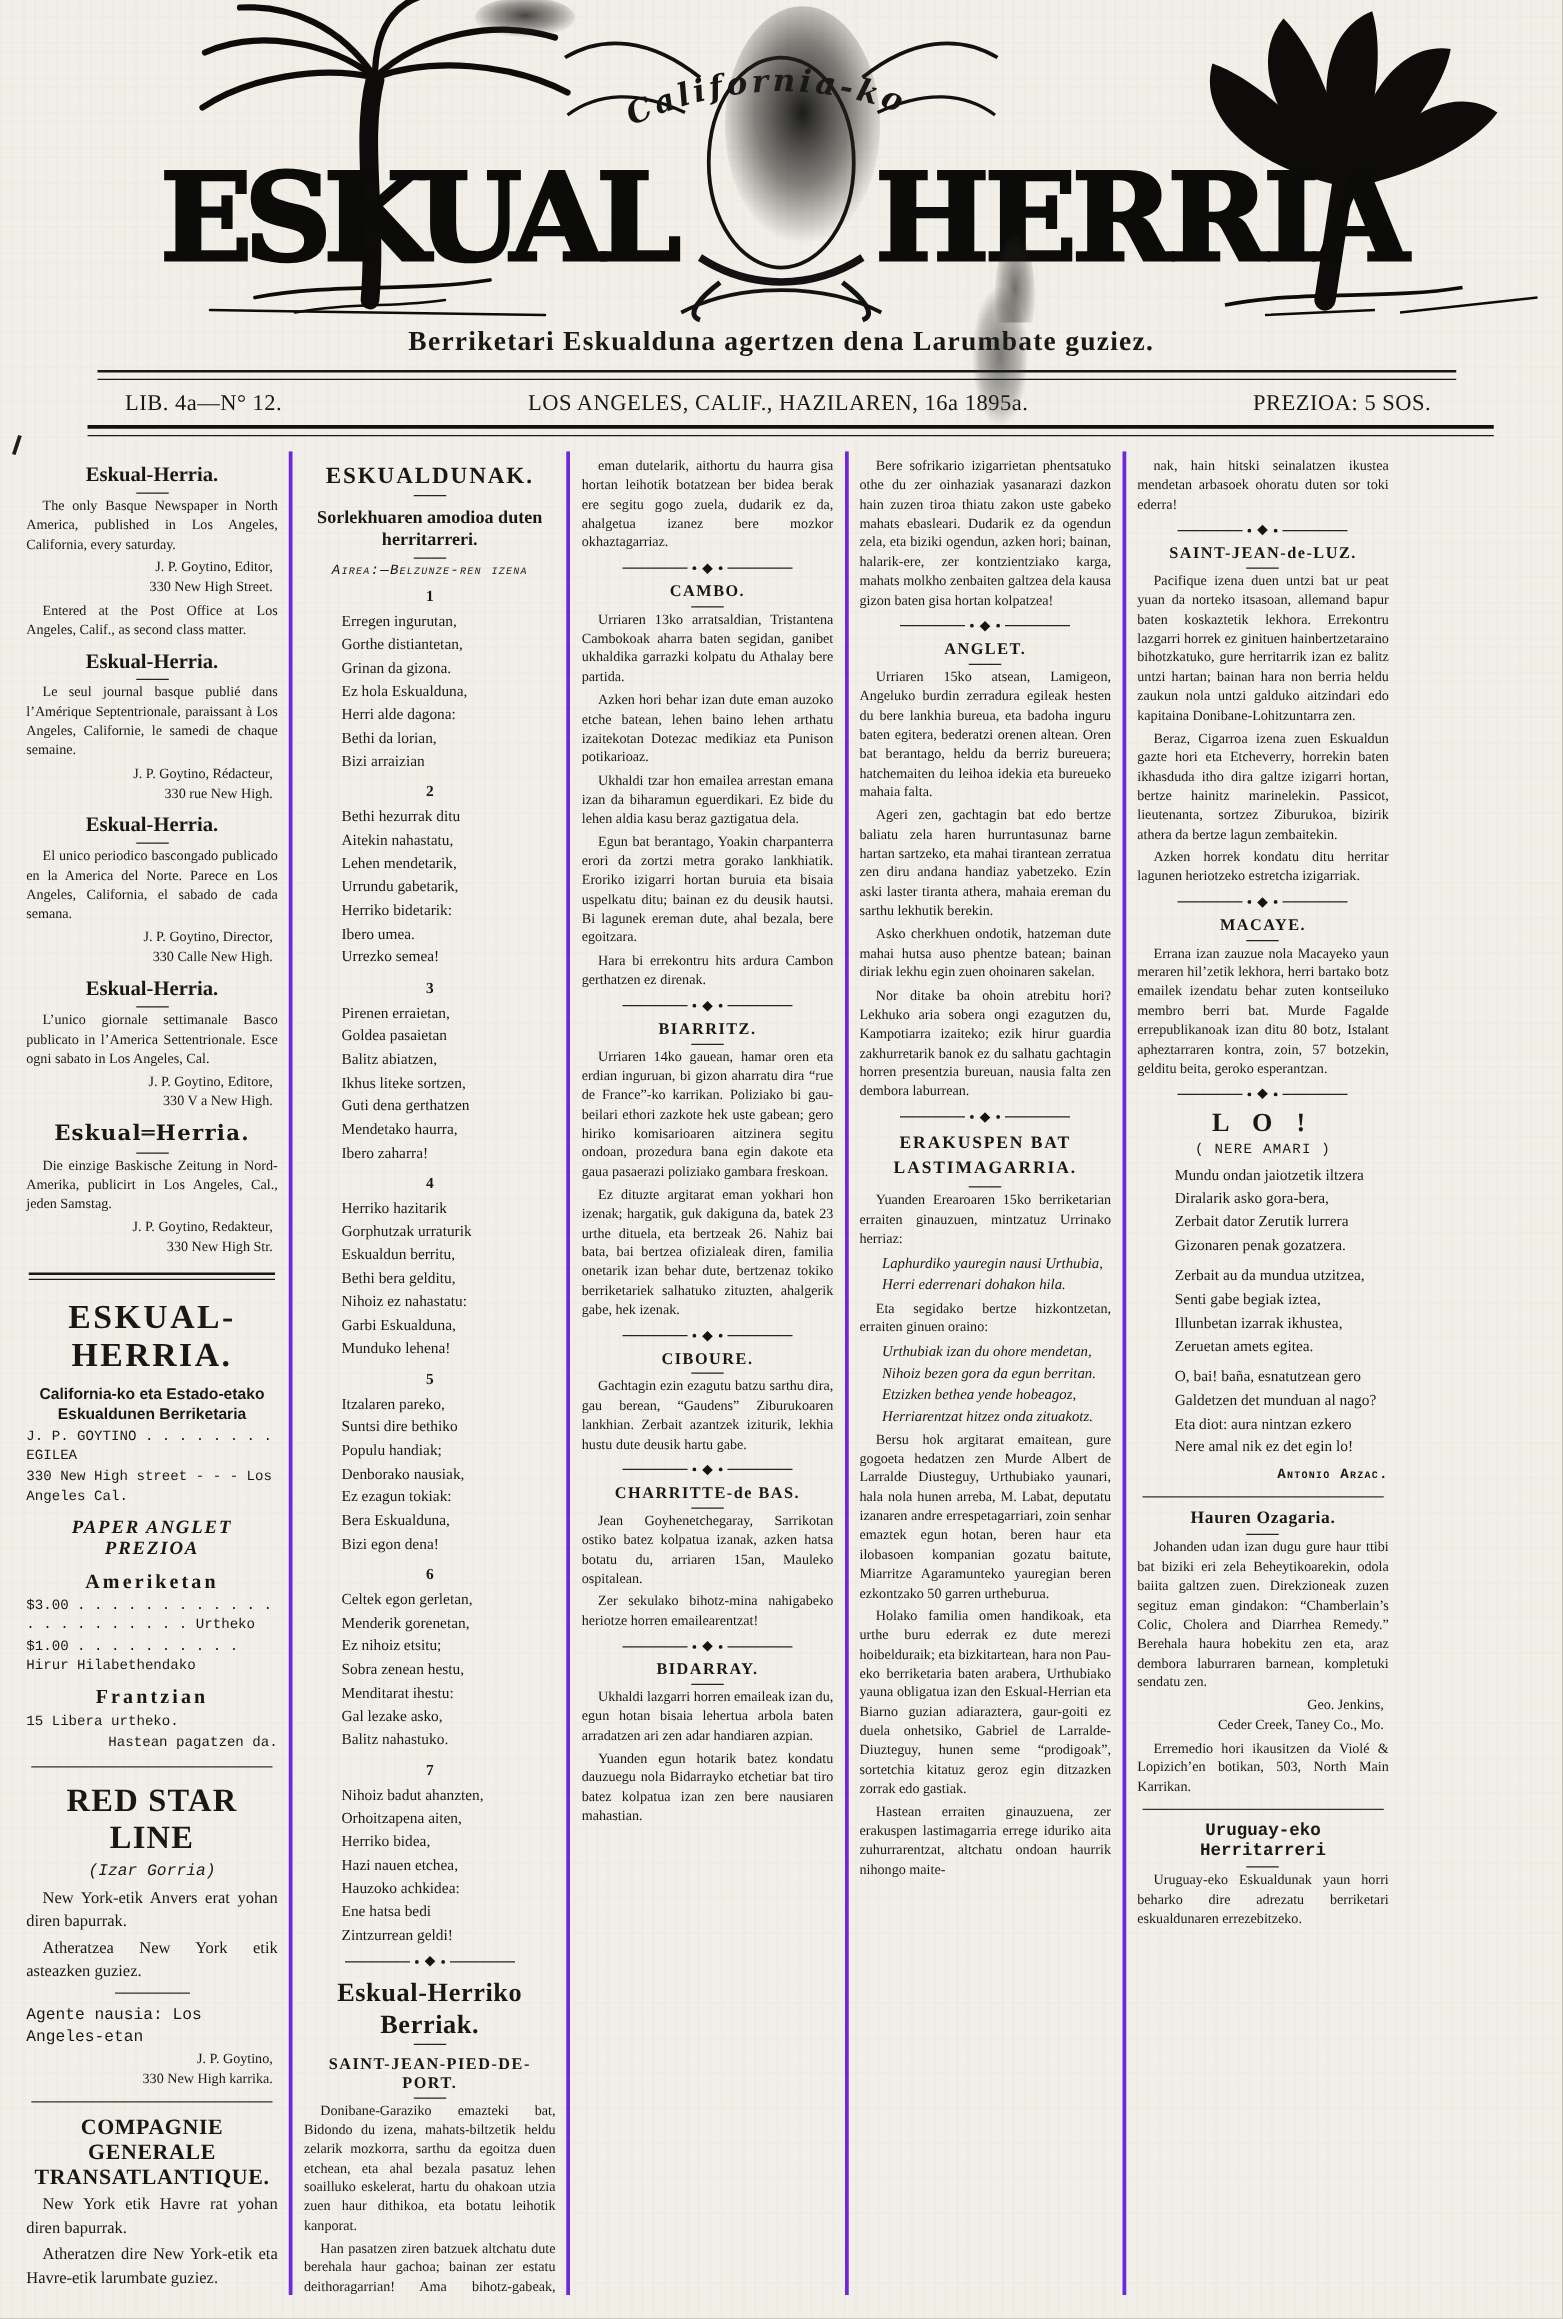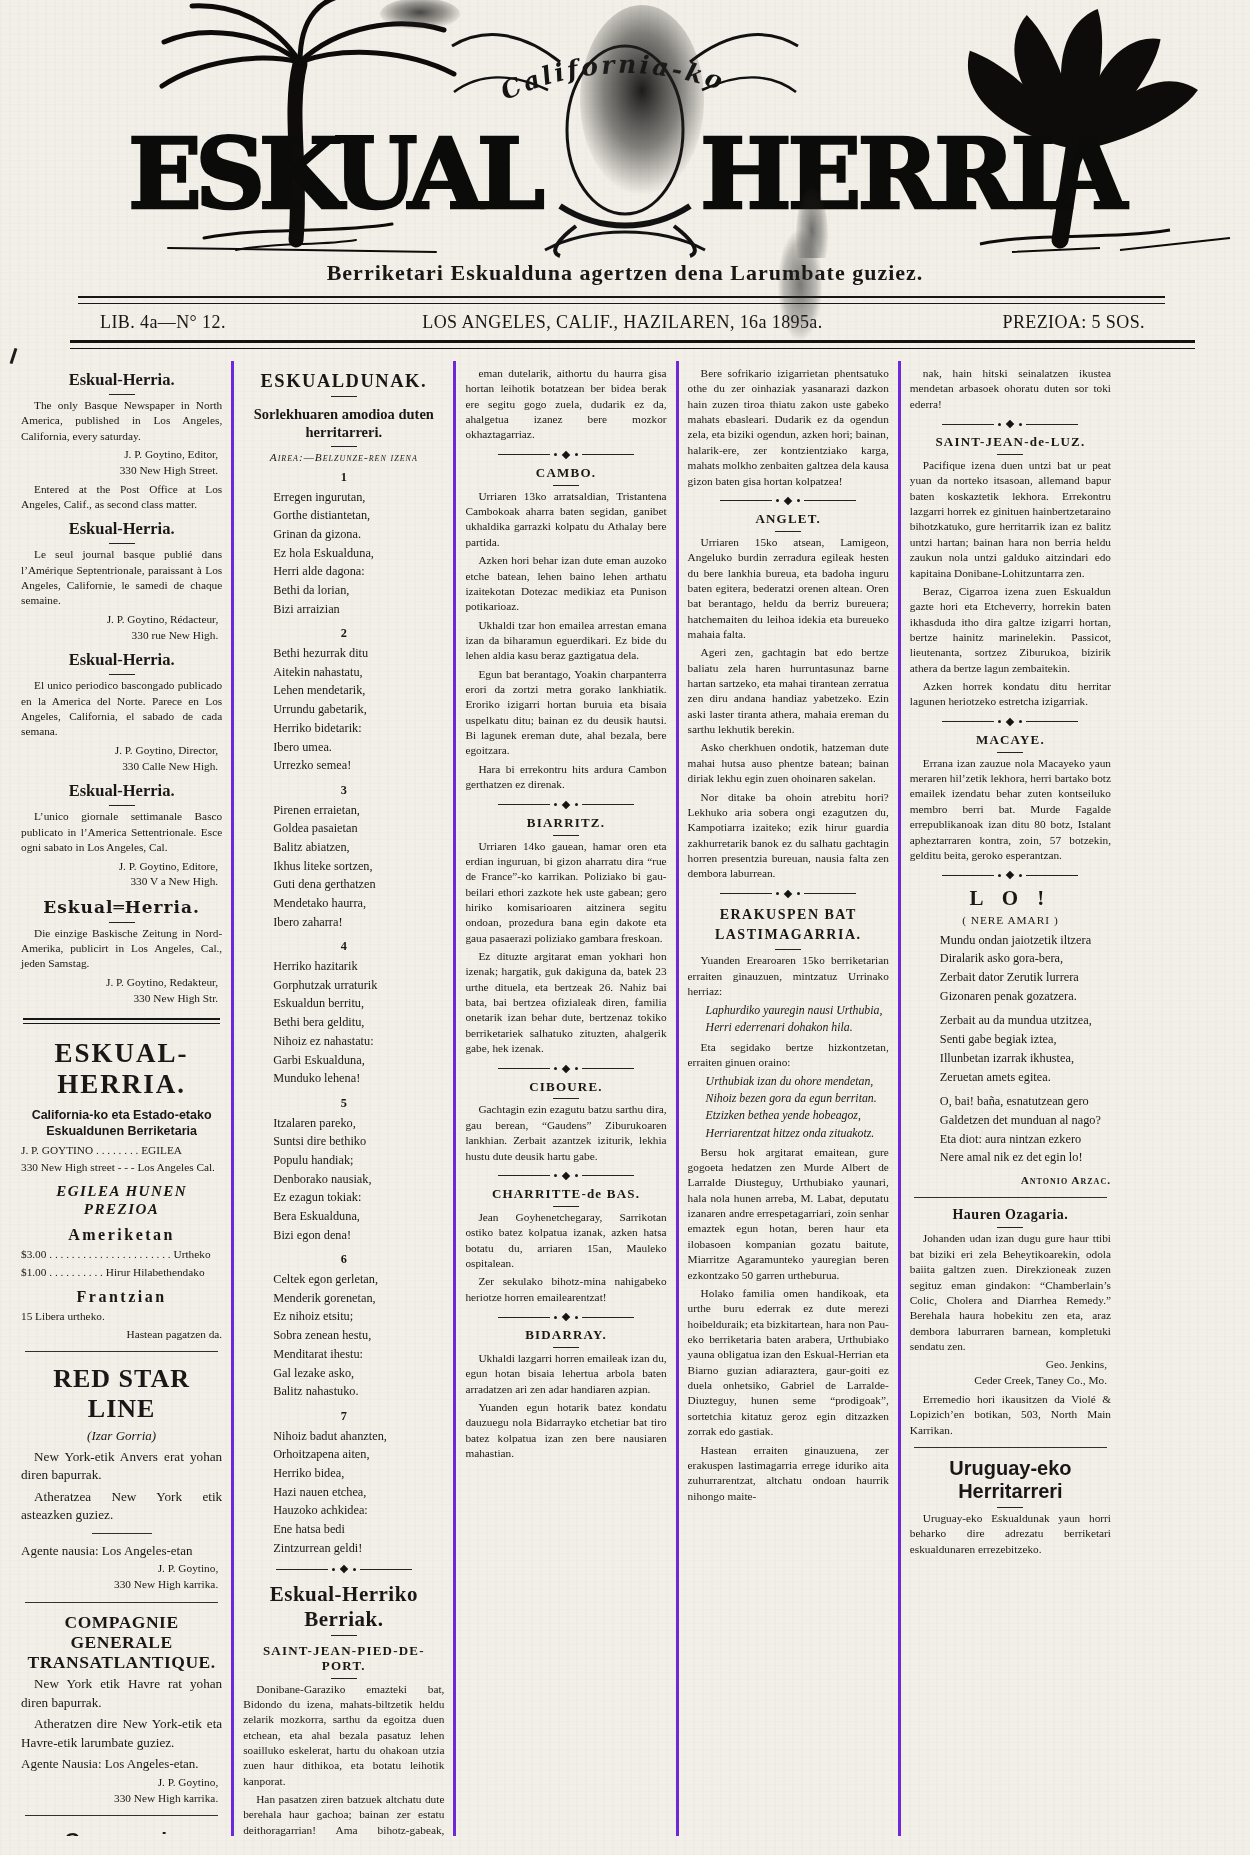--- a/index.html
+++ b/index.html
@@ -39,22 +39,22 @@
   .v-redstar{font-size:26px;letter-spacing:1px;margin-top:12px;}
   .v-cgt{font-size:17.5px;letter-spacing:.5px;}
   .v-bord{font-family:"Liberation Sans",sans-serif;font-size:21px;margin-top:12px;}
   .v-poem{font-size:18.5px;letter-spacing:1.5px;}
   .v-poemsub{font-size:14.5px;line-height:1.25;}
   .v-berriak{font-size:21px;letter-spacing:.5px;margin-top:10px;}
   .v-sub{font-size:13px;letter-spacing:1.2px;font-weight:600;}
   .v-erak{font-size:14px;letter-spacing:1.5px;line-height:1.45;}
   .v-lo{font-size:21px;letter-spacing:7px;}
   .v-oza{font-size:14px;letter-spacing:.5px;}
-  .v-uru{font-family:Liberation Sans, sans-serif;font-size:20px;}
-  .ln{margin:2px 0;}
+  .v-uru{font-family:Liberation Mono, monospace;font-size:14px;}
+  .ln{margin:2px 0;font-family:Liberation Mono, monospace;}
   .ln.c{text-align:center;} .ln.l{text-align:left;} .ln.r{text-align:right;}
   .ln.ital{font-style:italic;} .ln.sc{font-variant:small-caps;letter-spacing:1px;}
   .ln.b{font-weight:bold;} .ln.big{font-size:13px;}
   .lns{line-height:1.4;margin:2px 0;}
   .lns.r{text-align:right;padding-right:4px;}
   .lns .sub{font-style:normal;}
   .stanza{margin:2px 0 6px;font-size:12.3px;line-height:1.52;}
   .stanza .num{text-align:center;font-weight:bold;margin:3px 0 1px;}
   .stanza .pl{padding-left:30px;}
   .verse{margin:3px 0;font-size:11.8px;line-height:1.45;font-style:italic;padding-left:18px;}
@@ -177,21 +177,21 @@
         <p class="para frak">Die einzige Baskische Zeitung in Nord-Amerika, publicirt in Los Angeles, Cal., jeden Samstag.</p>
         <div class="lns r">
           <div class="sub">J. P. Goytino, Redakteur,</div>
           <div class="sub">330 New High Str.</div>
         </div>
         <div class="rl rl-dbl"></div>
         <div class="h v-box">ESKUAL-HERRIA.</div>
         <div class="h v-subsans">California-ko eta Estado-etako Eskualdunen Berriketaria</div>
         <div class="ln l">J. P. GOYTINO . . . . . . . .  EGILEA</div>
         <div class="ln l">330 New High street - - - Los Angeles Cal.</div>
-        <div class="h v-ppz">EGILEA HUNEN PREZIOA</div>
+        <div class="h v-ppz">PAPER ANGLET PREZIOA</div>
         <div class="h v-amer">Ameriketan</div>
         <div class="ln l">$3.00 . . . . . . . . . . . . . . . . . . . . . . Urtheko</div>
         <div class="ln l">$1.00 . . . . . . . . . . Hirur Hilabethendako</div>
         <div class="h v-amer">Frantzian</div>
         <div class="ln l">15 Libera urtheko.</div>
         <div class="ln r">Hastean pagatzen da.</div>
         <div class="rl rl-thin"></div>
         <div class="h v-redstar">RED STAR LINE</div>
         <div class="ln c ital big">(Izar Gorria)</div>
         <p class="para big">New York-etik Anvers erat yohan diren bapurrak.</p>

